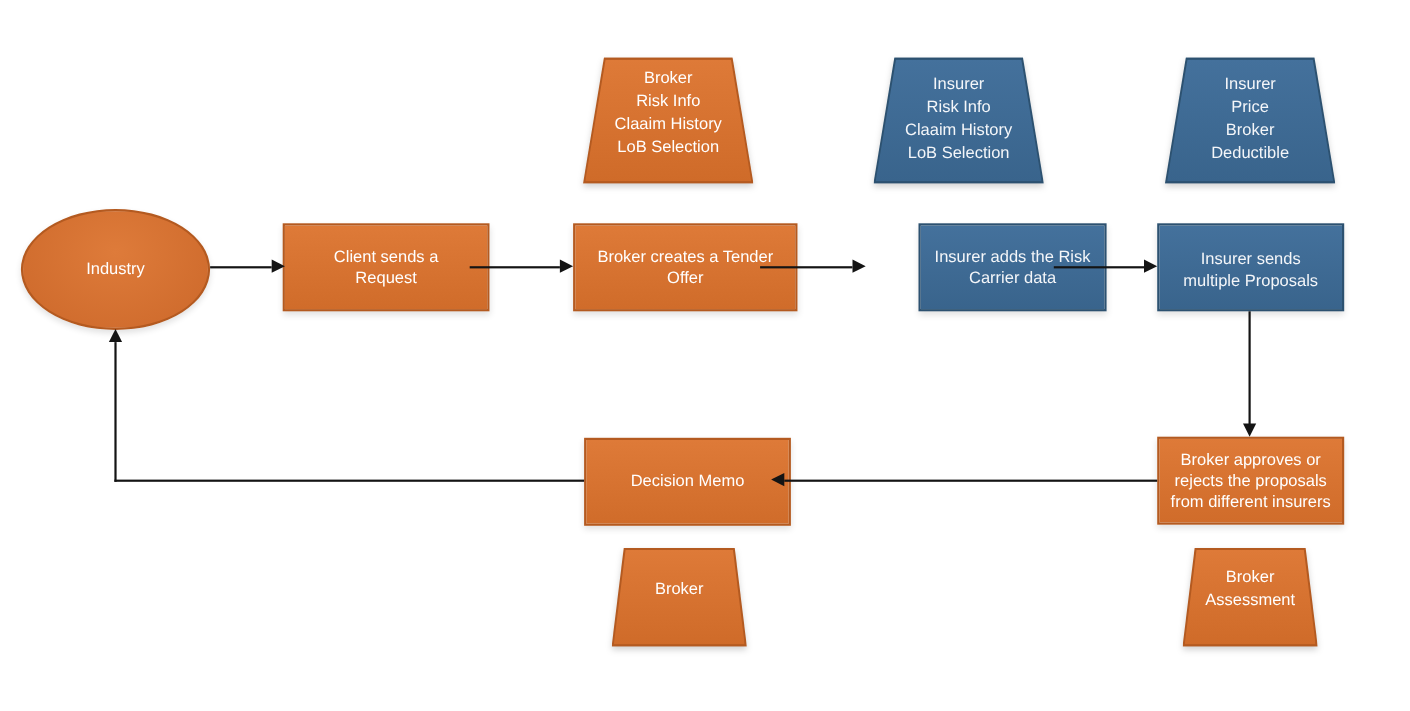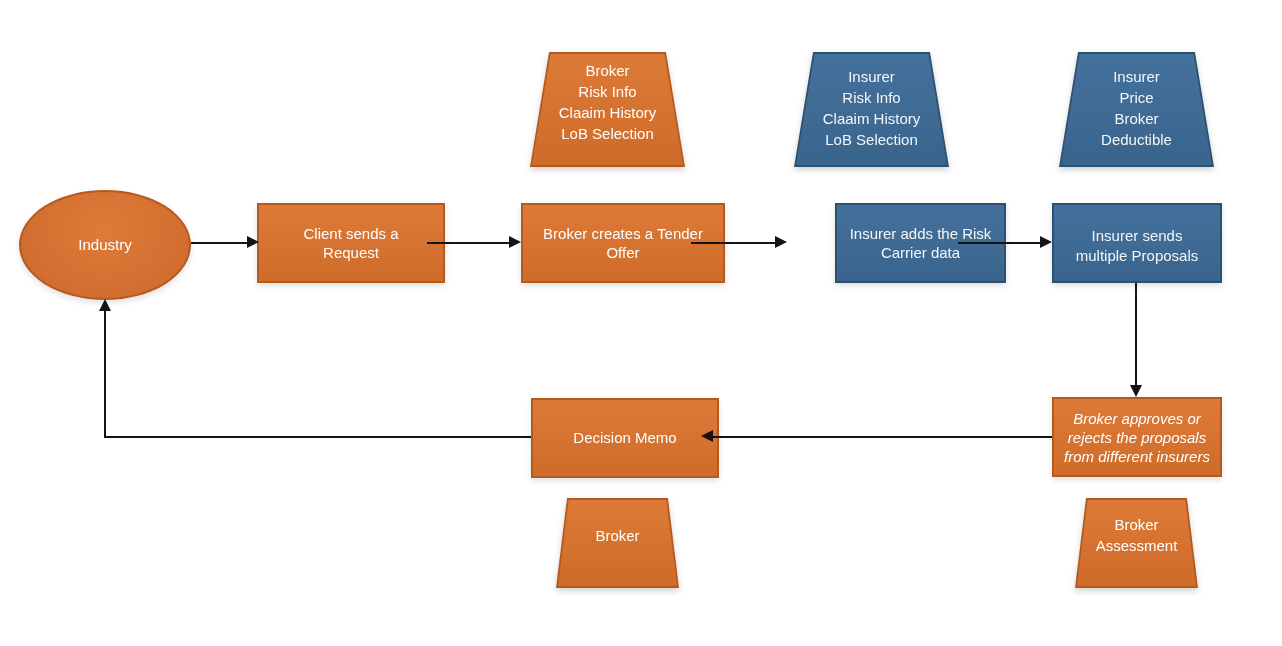--- a/index.html
+++ b/index.html
@@ -41,21 +41,21 @@
   .trap-sm .t-fill{padding-bottom:12px;}
   
   .hline,.vline{position:absolute;background:#141414;}
   .hline{height:2px;}
   .vline{width:2px;}
   .ah{position:absolute;width:0;height:0;}
   .ah-right{border-top:6px solid transparent;border-bottom:6px solid transparent;border-left:12px solid #141414;}
   .ah-left{border-top:6px solid transparent;border-bottom:6px solid transparent;border-right:12px solid #141414;}
   .ah-down{border-left:6px solid transparent;border-right:6px solid transparent;border-top:12px solid #141414;}
   .ah-up{border-left:6px solid transparent;border-right:6px solid transparent;border-bottom:12px solid #141414;}
-  .tight{line-height:19px;padding:0 3px;font-style:italic;}
+  .tight{line-height:19px;padding:0 3px;}
 </style>
 </head>
 <body>
 
 <div id="canvas">
 
   <div class="trap trap-lg" style="left:530px;top:52px;width:155px;height:115px;">
     <div class="t-border"></div>
     <div class="t-fill o">
       <div>Broker</div>

